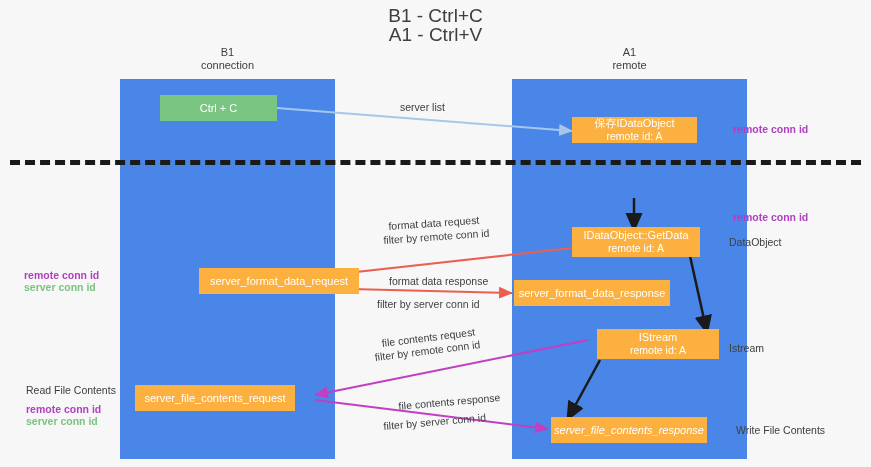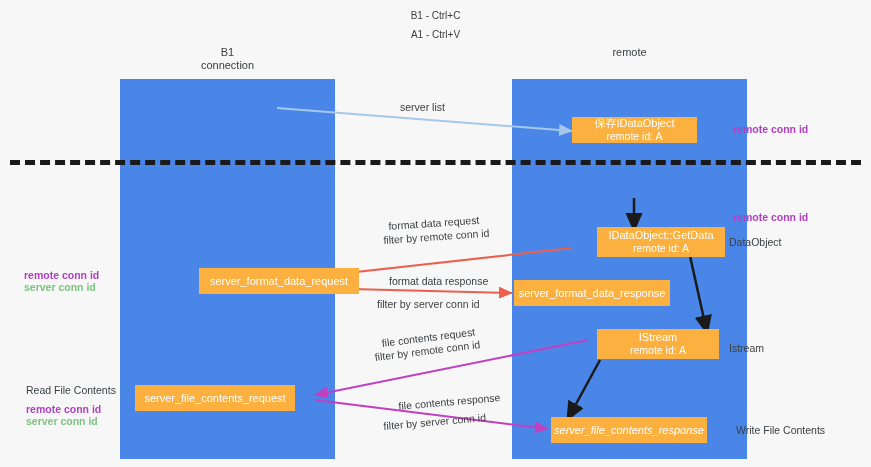--- a/index.html
+++ b/index.html
@@ -29,21 +29,21 @@
     height: 467px;
     pointer-events: none;
   }
 
   
   .title {
     position: absolute;
     left: 0; right: 0;
     top: 6px;
     text-align: center;
-    font-size: 10px;
+    font-size: 19px;
     line-height: 19px;
     color: #3c4043;
   }
   .title div { white-space: pre; }
 
   
   .colhead {
     position: absolute;
     text-align: center;
     font-size: 11px;
@@ -107,20 +107,21 @@
   <div class="title">
     <div>B1 - Ctrl+C</div>
     <div>A1 - Ctrl+V</div>
   </div>
 
   <div class="colhead" style="left:120px; top:46px; width:215px;">
     <div>B1</div>
     <div>connection</div>
   </div>
   <div class="colhead" style="left:512px; top:46px; width:235px;">
+    <div>A1</div>
     <div>remote</div>
   </div>
 
   <div class="lane" style="left:120px; top:79px; width:215px; height:380px;"></div>
   <div class="lane" style="left:512px; top:79px; width:235px; height:380px;"></div>
 
   <svg class="layer" viewBox="0 0 871 467">
     <defs>
       <marker id="ah-blue" markerWidth="8" markerHeight="8" refX="6.5" refY="3" orient="auto">
         <path d="M0,0 L7,3 L0,6 z" fill="#a7c7ea"></path>
@@ -146,28 +147,31 @@
 
     <line x1="690" y1="256" x2="706" y2="328" stroke="#1a1a1a" stroke-width="2.5" marker-end="url(#ah-black)"></line>
 
     <line x1="600" y1="360" x2="570" y2="415" stroke="#1a1a1a" stroke-width="2.5" marker-end="url(#ah-black)"></line>
 
     <line x1="588" y1="340" x2="315" y2="395" stroke="#c13fc1" stroke-width="2" marker-end="url(#ah-mag)"></line>
 
     <line x1="315" y1="400" x2="548" y2="429" stroke="#c13fc1" stroke-width="2" marker-end="url(#ah-mag)"></line>
   </svg>
 
+  <div class="node green" style="left:160px; top:95px; width:117px; height:26px;">
+    <div>Ctrl + C</div>
+  </div>
 
   <div class="node orange" style="left:572px; top:117px; width:125px; height:26px;">
     <div>保存IDataObject</div>
     <div class="l2">remote id: A</div>
   </div>
 
 
-  <div class="node orange" style="left:597px; top:227px; width:128px; height:30px;">
+  <div class="node orange" style="left:572px; top:227px; width:128px; height:30px;">
     <div>IDataObject::GetData</div>
     <div class="l2">remote id: A</div>
   </div>
 
   <div class="node orange" style="left:597px; top:329px; width:122px; height:30px;">
     <div>IStream</div>
     <div class="l2">remote id: A</div>
   </div>
 
   <div class="node orange" style="left:151px; top:268px; width:160px; height:26px;margin-left:48px;">

